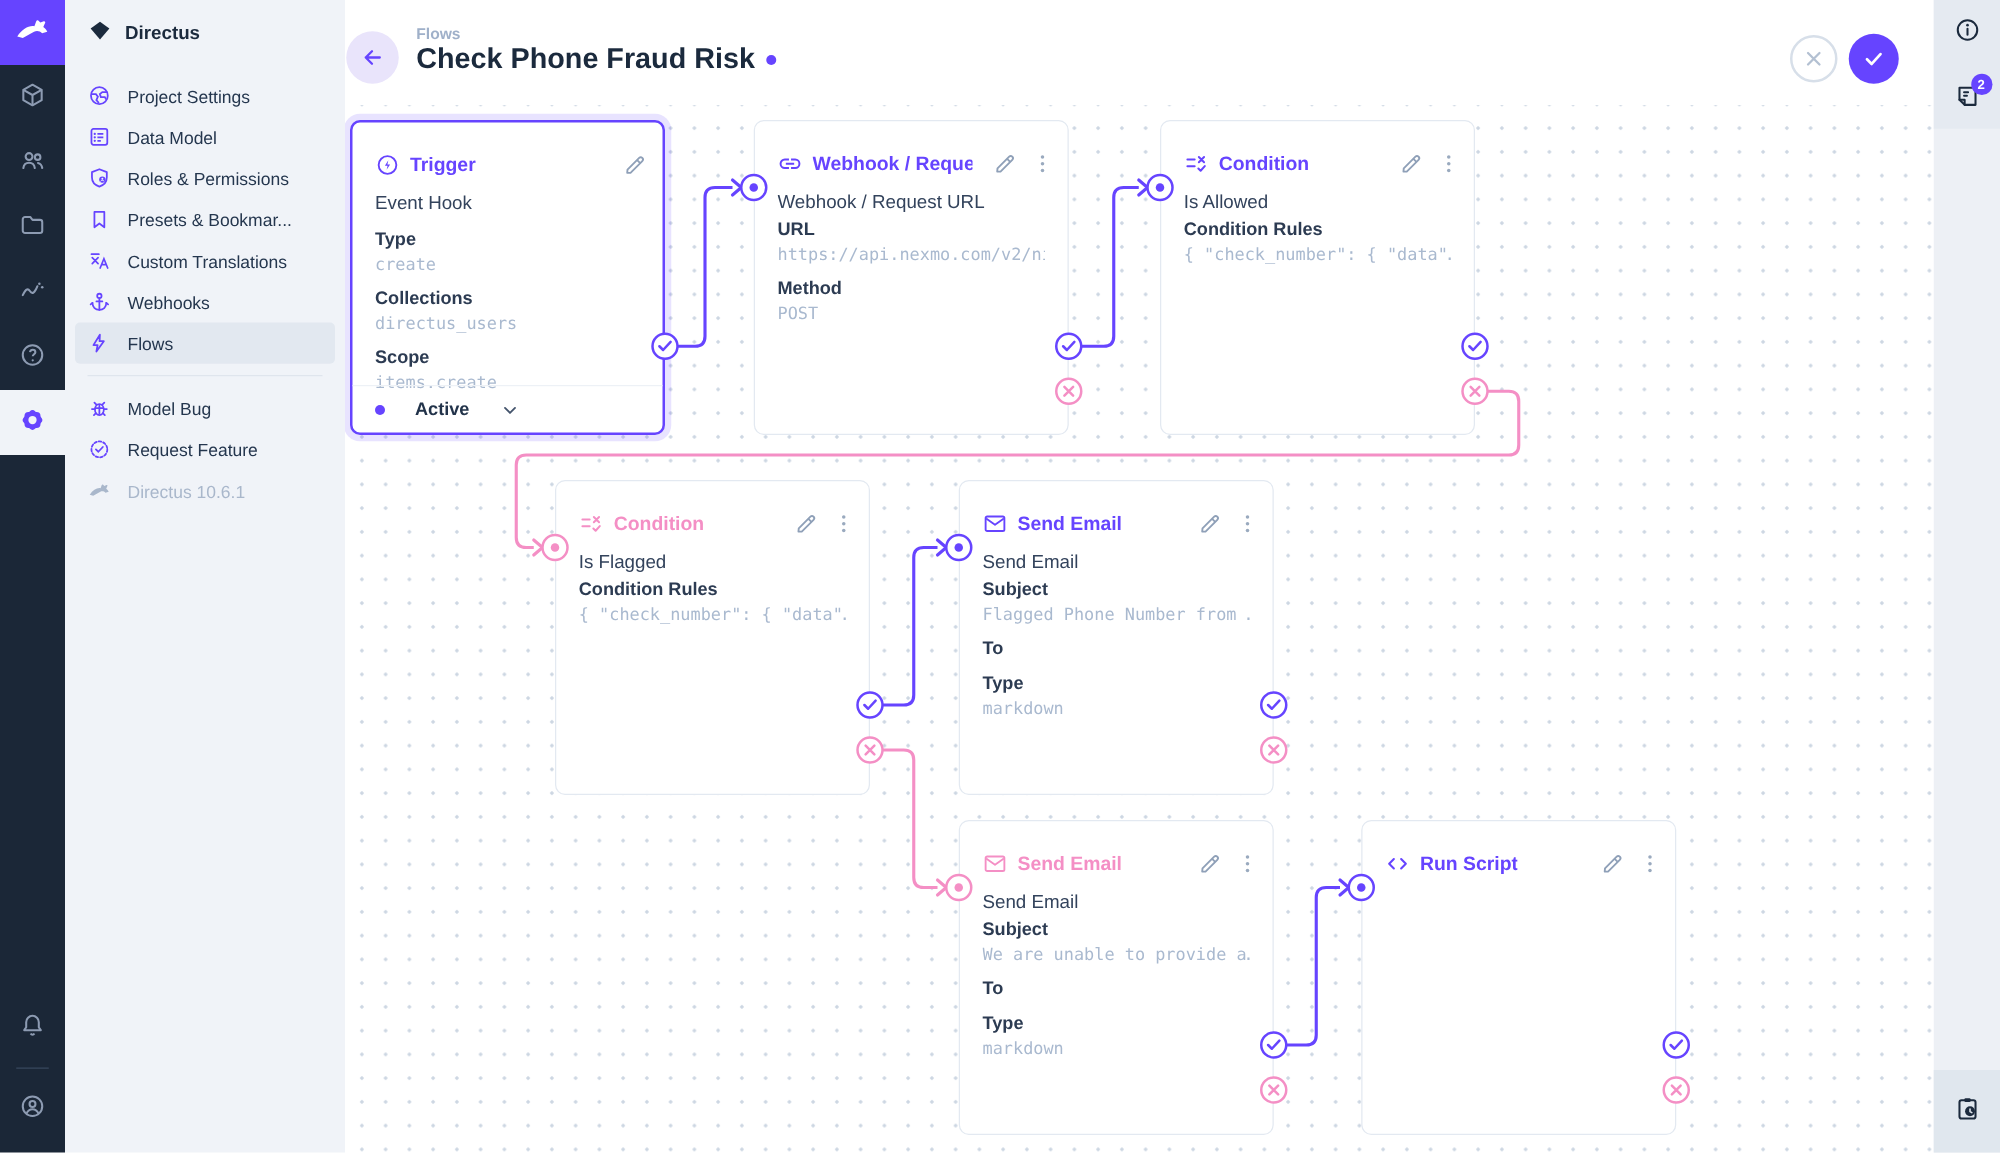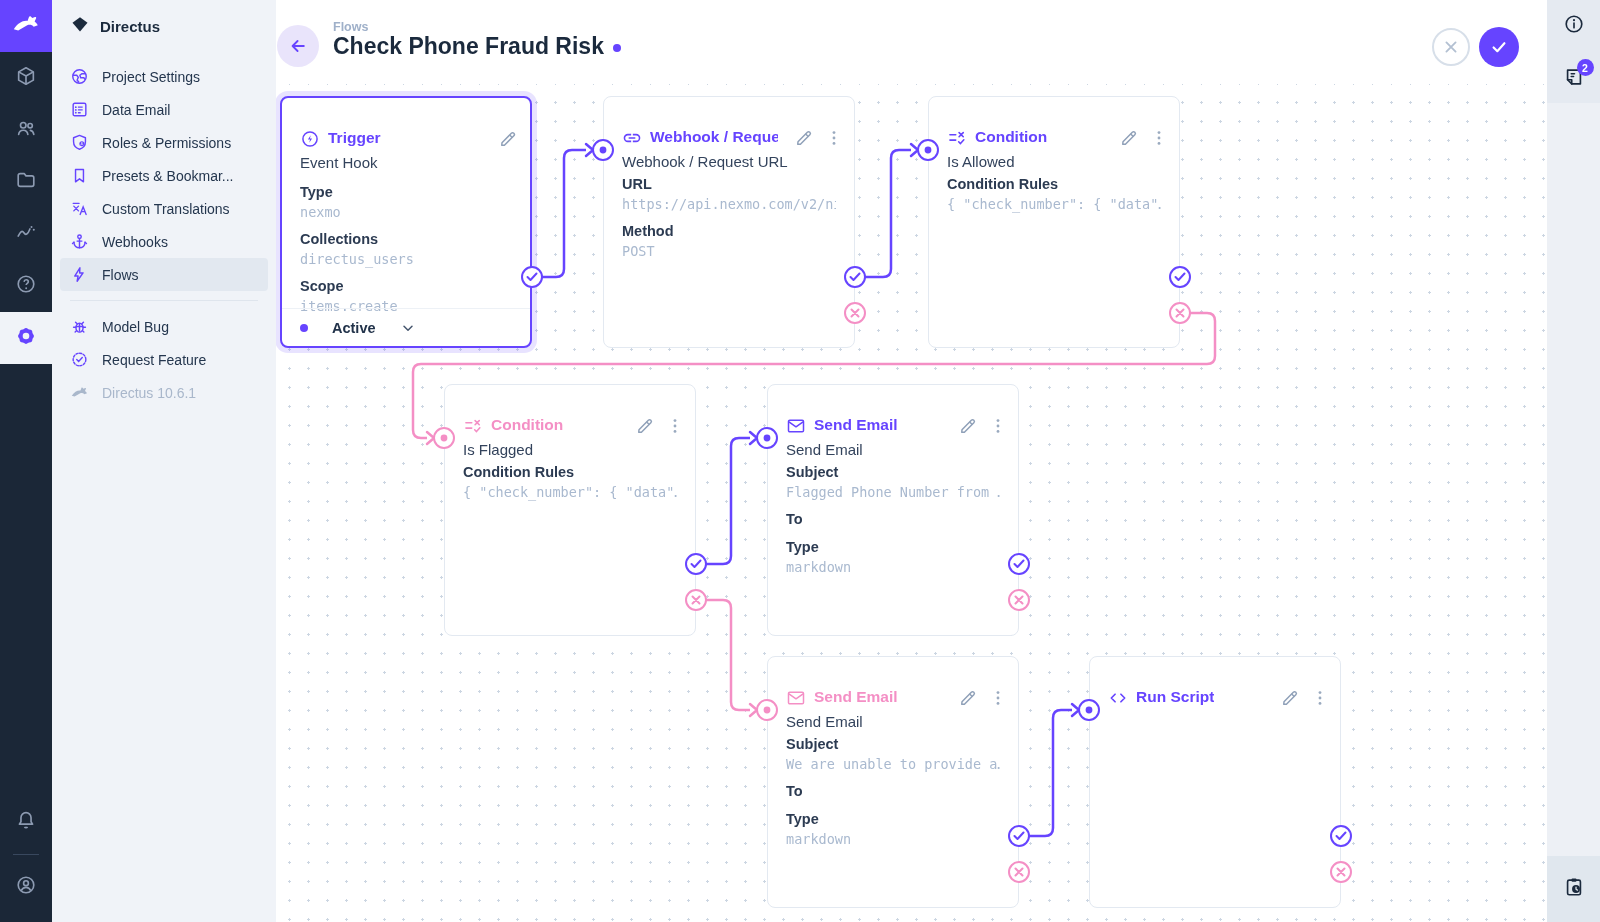--- a/index.html
+++ b/index.html
@@ -39,21 +39,21 @@
   .breadcrumb { position:absolute; left:87px; top:20px; font-size:12.5px; font-weight:bold; color:#9fb0c9; z-index:6; }
   .page-title { position:absolute; left:87px; top:33px; font-size:23px; font-weight:bold; color:#1b2a3d; z-index:6; }
   .unsaved-dot { display:inline-block; width:8px; height:8px; border-radius:50%; background:#6644ff; margin-left:9px; vertical-align:middle; }
   .btn-x { position:absolute; left:1186px; top:28px; width:38px; height:38px; border-radius:50%; border:2px solid #d7dfe9; background:#fff; color:#b3c0d2; display:flex; align-items:center; justify-content:center; cursor:pointer; z-index:6; }
   .btn-check { position:absolute; left:1233px; top:27px; width:40px; height:40px; border-radius:50%; background:#6644ff; color:#fff; display:flex; align-items:center; justify-content:center; cursor:pointer; z-index:6; }
   .btn-x svg, .btn-check svg { width:20px; height:20px; }
 
   
   .panel { position:absolute; width:252px; height:252px; background:#fff; border:1.5px solid #e3e9f1; border-radius:8px; z-index:2; }
   .panel.selected { border:2px solid #6644ff; box-shadow:0 0 0 5px rgba(102,68,255,.15); }
-  .panel-head { height:44px; display:flex; align-items:flex-start; gap:8px; padding:31px 12px 0 18px; }
+  .panel-head { height:44px; display:flex; align-items:flex-end; gap:8px; padding:14px 12px 0 18px; }
   .p-icon { width:20px; height:20px; flex:0 0 20px; display:flex; }
   .p-icon svg { width:20px; height:20px; }
   .p-title { font-size:15.5px; font-weight:bold; white-space:nowrap; overflow:hidden; flex:0 1 auto; min-width:0; }
   .purple { color:#6644ff; }
   .pinkc { color:#f48fc5; }
   .p-spacer { flex:1; }
   .p-edit { width:20px; height:20px; color:#8fa0b8; cursor:pointer; flex:0 0 20px; }
   .p-edit svg, .p-kebab svg { width:20px; height:20px; }
   .p-kebab { width:18px; height:20px; color:#9aaabf; cursor:pointer; flex:0 0 18px; margin-left:2px; }
   .panel-body { padding:9px 18px 0 18px; }
@@ -162,21 +162,21 @@
       <span data-interactable="false">Project Settings</span>
     </div>
     <div class="nav-item" data-interactable="true">
       <span class="ni-icon" data-interactable="false">
           <svg viewBox="0 0 24 24" fill="none" stroke="currentColor" stroke-width="1.8">
             <rect x="4" y="4" width="16" height="16" rx="2"></rect>
             <path d="M10 9h6M10 12.5h6M10 16h3.5"></path>
             <path d="M7.3 9h.1M7.3 12.5h.1M7.3 16h.1" stroke-linecap="round" stroke-width="2.2"></path>
           </svg>
         </span>
-      <span data-interactable="false">Data Email</span>
+      <span data-interactable="false">Data Model</span>
     </div>
     <div class="nav-item" data-interactable="true">
       <span class="ni-icon" data-interactable="false">
           <svg viewBox="0 0 24 24" fill="none" stroke="currentColor" stroke-width="1.8" stroke-linejoin="round">
             <path d="M12 3l7.5 3v5.2c0 4.6-3.1 8-7.5 9.3-4.4-1.3-7.5-4.7-7.5-9.3V6L12 3z"></path>
             <circle cx="15" cy="13.5" r="3.2" fill="currentColor" stroke="none"></circle>
             <circle cx="15" cy="12.6" r="1" fill="#f0f3f8" stroke="none"></circle>
             <path d="M13.2 15.2c.5-.7 1.1-1 1.8-1s1.3.3 1.8 1" stroke="#f0f3f8" stroke-width="1"></path>
           </svg>
         </span>
@@ -380,21 +380,21 @@
       <span class="p-spacer"></span>
       <span class="p-edit" data-interactable="true"><svg viewBox="0 0 24 24" fill="none" stroke="currentColor" stroke-width="1.8" stroke-linejoin="round">
             <path d="M4.5 19.5h3.2L19 8.2a2.1 2.1 0 0 0-3-3L4.8 16.5l-.3 3z"></path>
             <path d="M13.8 7l3.2 3.2"></path>
           </svg></span>
     </div>
     <div class="panel-body">
       <div class="row-name" data-interactable="false">Event Hook</div>
       <div class="fgroup">
         <div class="row-label" data-interactable="false">Type</div>
-        <div class="row-mono" data-interactable="false">nexmo</div>
+        <div class="row-mono" data-interactable="false">create</div>
       </div>
       <div class="fgroup">
         <div class="row-label" data-interactable="false">Collections</div>
         <div class="row-mono" data-interactable="false">directus_users</div>
       </div>
       <div class="fgroup">
         <div class="row-label" data-interactable="false">Scope</div>
         <div class="row-mono" data-interactable="false">items.create</div>
       </div>
     </div>

